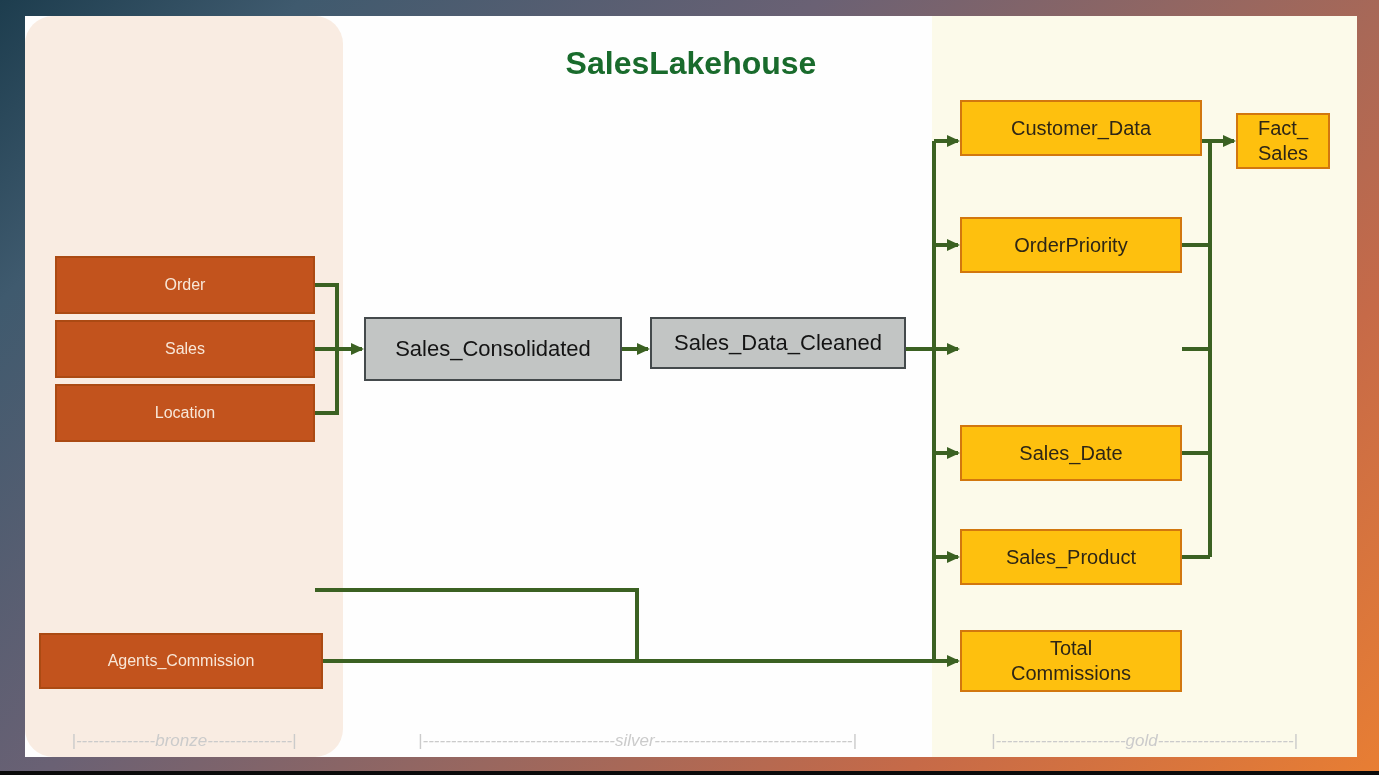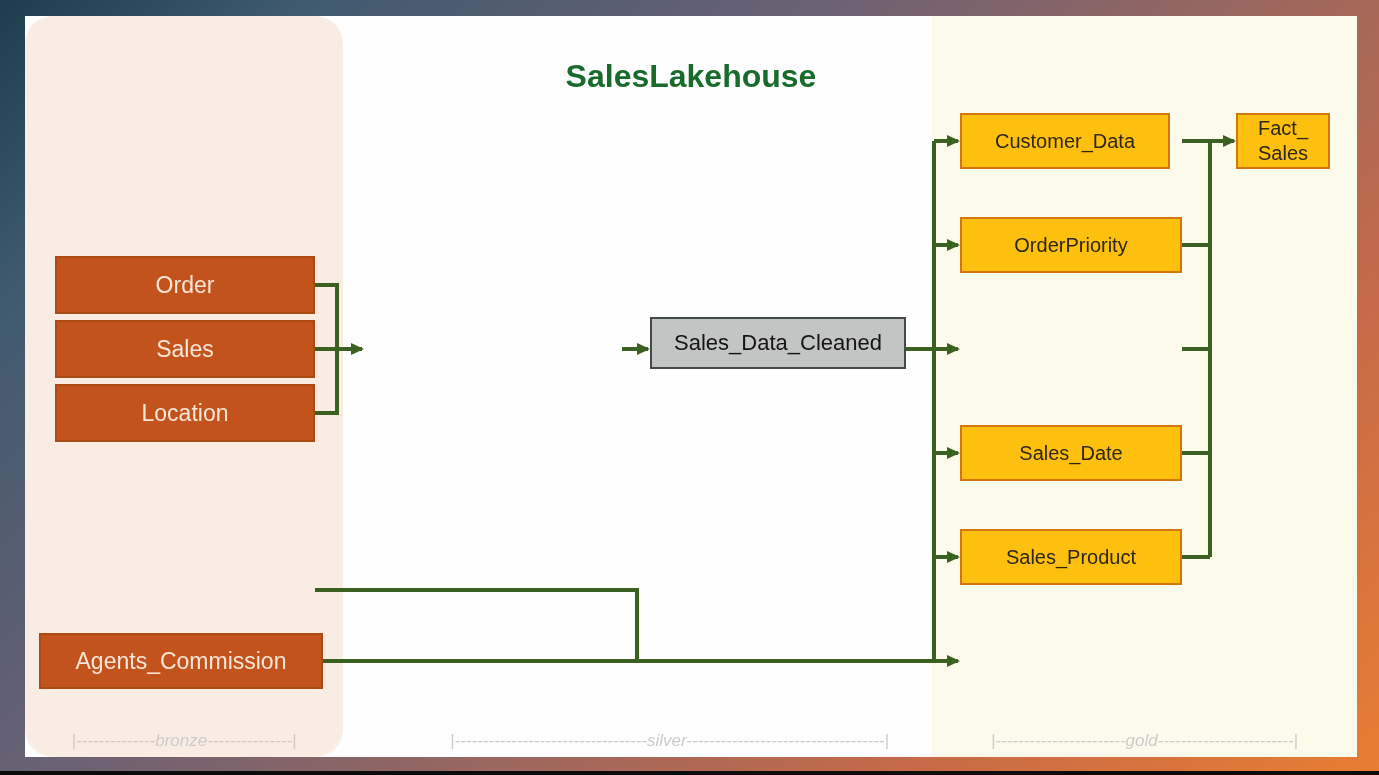--- a/index.html
+++ b/index.html
@@ -25,36 +25,36 @@
     z-index: 20;
   }
   .content {
     position: absolute;
     left: 25px; top: 16px;
     width: 1332px; height: 741px;
     background: var(--silver-zone-bg, #fefefe);
   }
   .zone { position: absolute; top: 0; height: 100%; }
   .zone-bronze { left: 0;     width: 318px; background: var(--bronze-zone-bg, #f9ece2); border-radius: 28px; }
-  .zone-silver { left: 318px; width: 589px; background: var(--silver-zone-bg, #fefefe); margin-left: 32px; }
+  .zone-silver { left: 318px; width: 589px; background: var(--silver-zone-bg, #fefefe); }
   .zone-gold   { left: 907px; width: 425px; background: var(--gold-zone-bg, #fcfaea); }
   .zone-label {
     position: absolute;
     bottom: 6px; left: 0; right: 0;
     text-align: center;
     font-size: 17px;
     font-style: italic;
     color: var(--zone-label-text, #cbcbcb);
     white-space: nowrap;
     overflow: hidden;
   }
   .title {
     position: absolute;
     top: 28px; left: 0; right: 0;
-    margin: 14px;
+    margin: 1px;
     text-align: center;
     font-size: 32px;
     font-weight: 700;
     color: var(--title-green, #196b2c);
     z-index: 5;
   }
   .edges {
     position: absolute;
     inset: 0;
     width: 1332px; height: 741px;
@@ -74,21 +74,21 @@
     align-items: center;
     justify-content: center;
     text-align: center;
     line-height: 1.25;
   }
   .node .node-label { white-space: pre-line; }
   .node.bronze {
     background: var(--bronze-node-fill, #c2531d);
     border: 2px solid var(--bronze-node-border, #ab4a13);
     color: var(--bronze-node-text, #f8e7d8);
-    font-size: 23px;
+    font-size: 16px;
   }
   .node.silver {
     background: var(--silver-node-fill, #c2c5c4);
     border: 2px solid var(--silver-node-border, #444a4c);
     color: var(--silver-node-text, #141414);
     font-size: 22px;
   }
   .node.gold {
     background: var(--gold-node-fill, #fec00e);
     border: 2px solid var(--gold-node-border, #d2770e);
@@ -147,34 +147,41 @@
         </div>
         <div class="node bronze" style="left: 30px; top: 304px; width: 260px; height: 58px;">
           <span class="node-label">Sales</span>
         </div>
         <div class="node bronze" style="left: 30px; top: 368px; width: 260px; height: 58px;">
           <span class="node-label">Location</span>
         </div>
         <div class="node bronze" style="left: 14px; top: 617px; width: 284px; height: 56px;">
           <span class="node-label">Agents_Commission</span>
         </div>
+        <div class="node silver" style="left: 339px; top: 301px; width: 258px; height: 64px;">
+          <span class="node-label">Sales_Consolidated</span>
+        </div>
         <div class="node silver" style="left: 625px; top: 301px; width: 256px; height: 52px;">
           <span class="node-label">Sales_Data_Cleaned</span>
         </div>
-        <div class="node gold" style="left: 935px; top: 97px; width: 210px; height: 56px; text-align: right;">
+        <div class="node gold" style="left: 935px; top: 84px; width: 242px; height: 56px; text-align: right;">
           <span class="node-label">Customer_Data</span>
         </div>
         <div class="node gold" style="left: 935px; top: 201px; width: 222px; height: 56px;">
           <span class="node-label">OrderPriority</span>
         </div>
         <div class="node gold" style="left: 935px; top: 409px; width: 222px; height: 56px;">
           <span class="node-label">Sales_Date</span>
         </div>
         <div class="node gold" style="left: 935px; top: 513px; width: 222px; height: 56px;">
           <span class="node-label">Sales_Product</span>
+        </div>
+        <div class="node gold" style="left: 935px; top: 614px; width: 222px; height: 62px;">
+          <span class="node-label">Total
+Commissions</span>
         </div>
         <div class="node gold" style="left: 1211px; top: 97px; width: 94px; height: 56px;">
           <span class="node-label">Fact_
 Sales</span>
         </div>
       </div>
 
   </div>
   <div class="letterbox-bottom"></div>
 </div>

